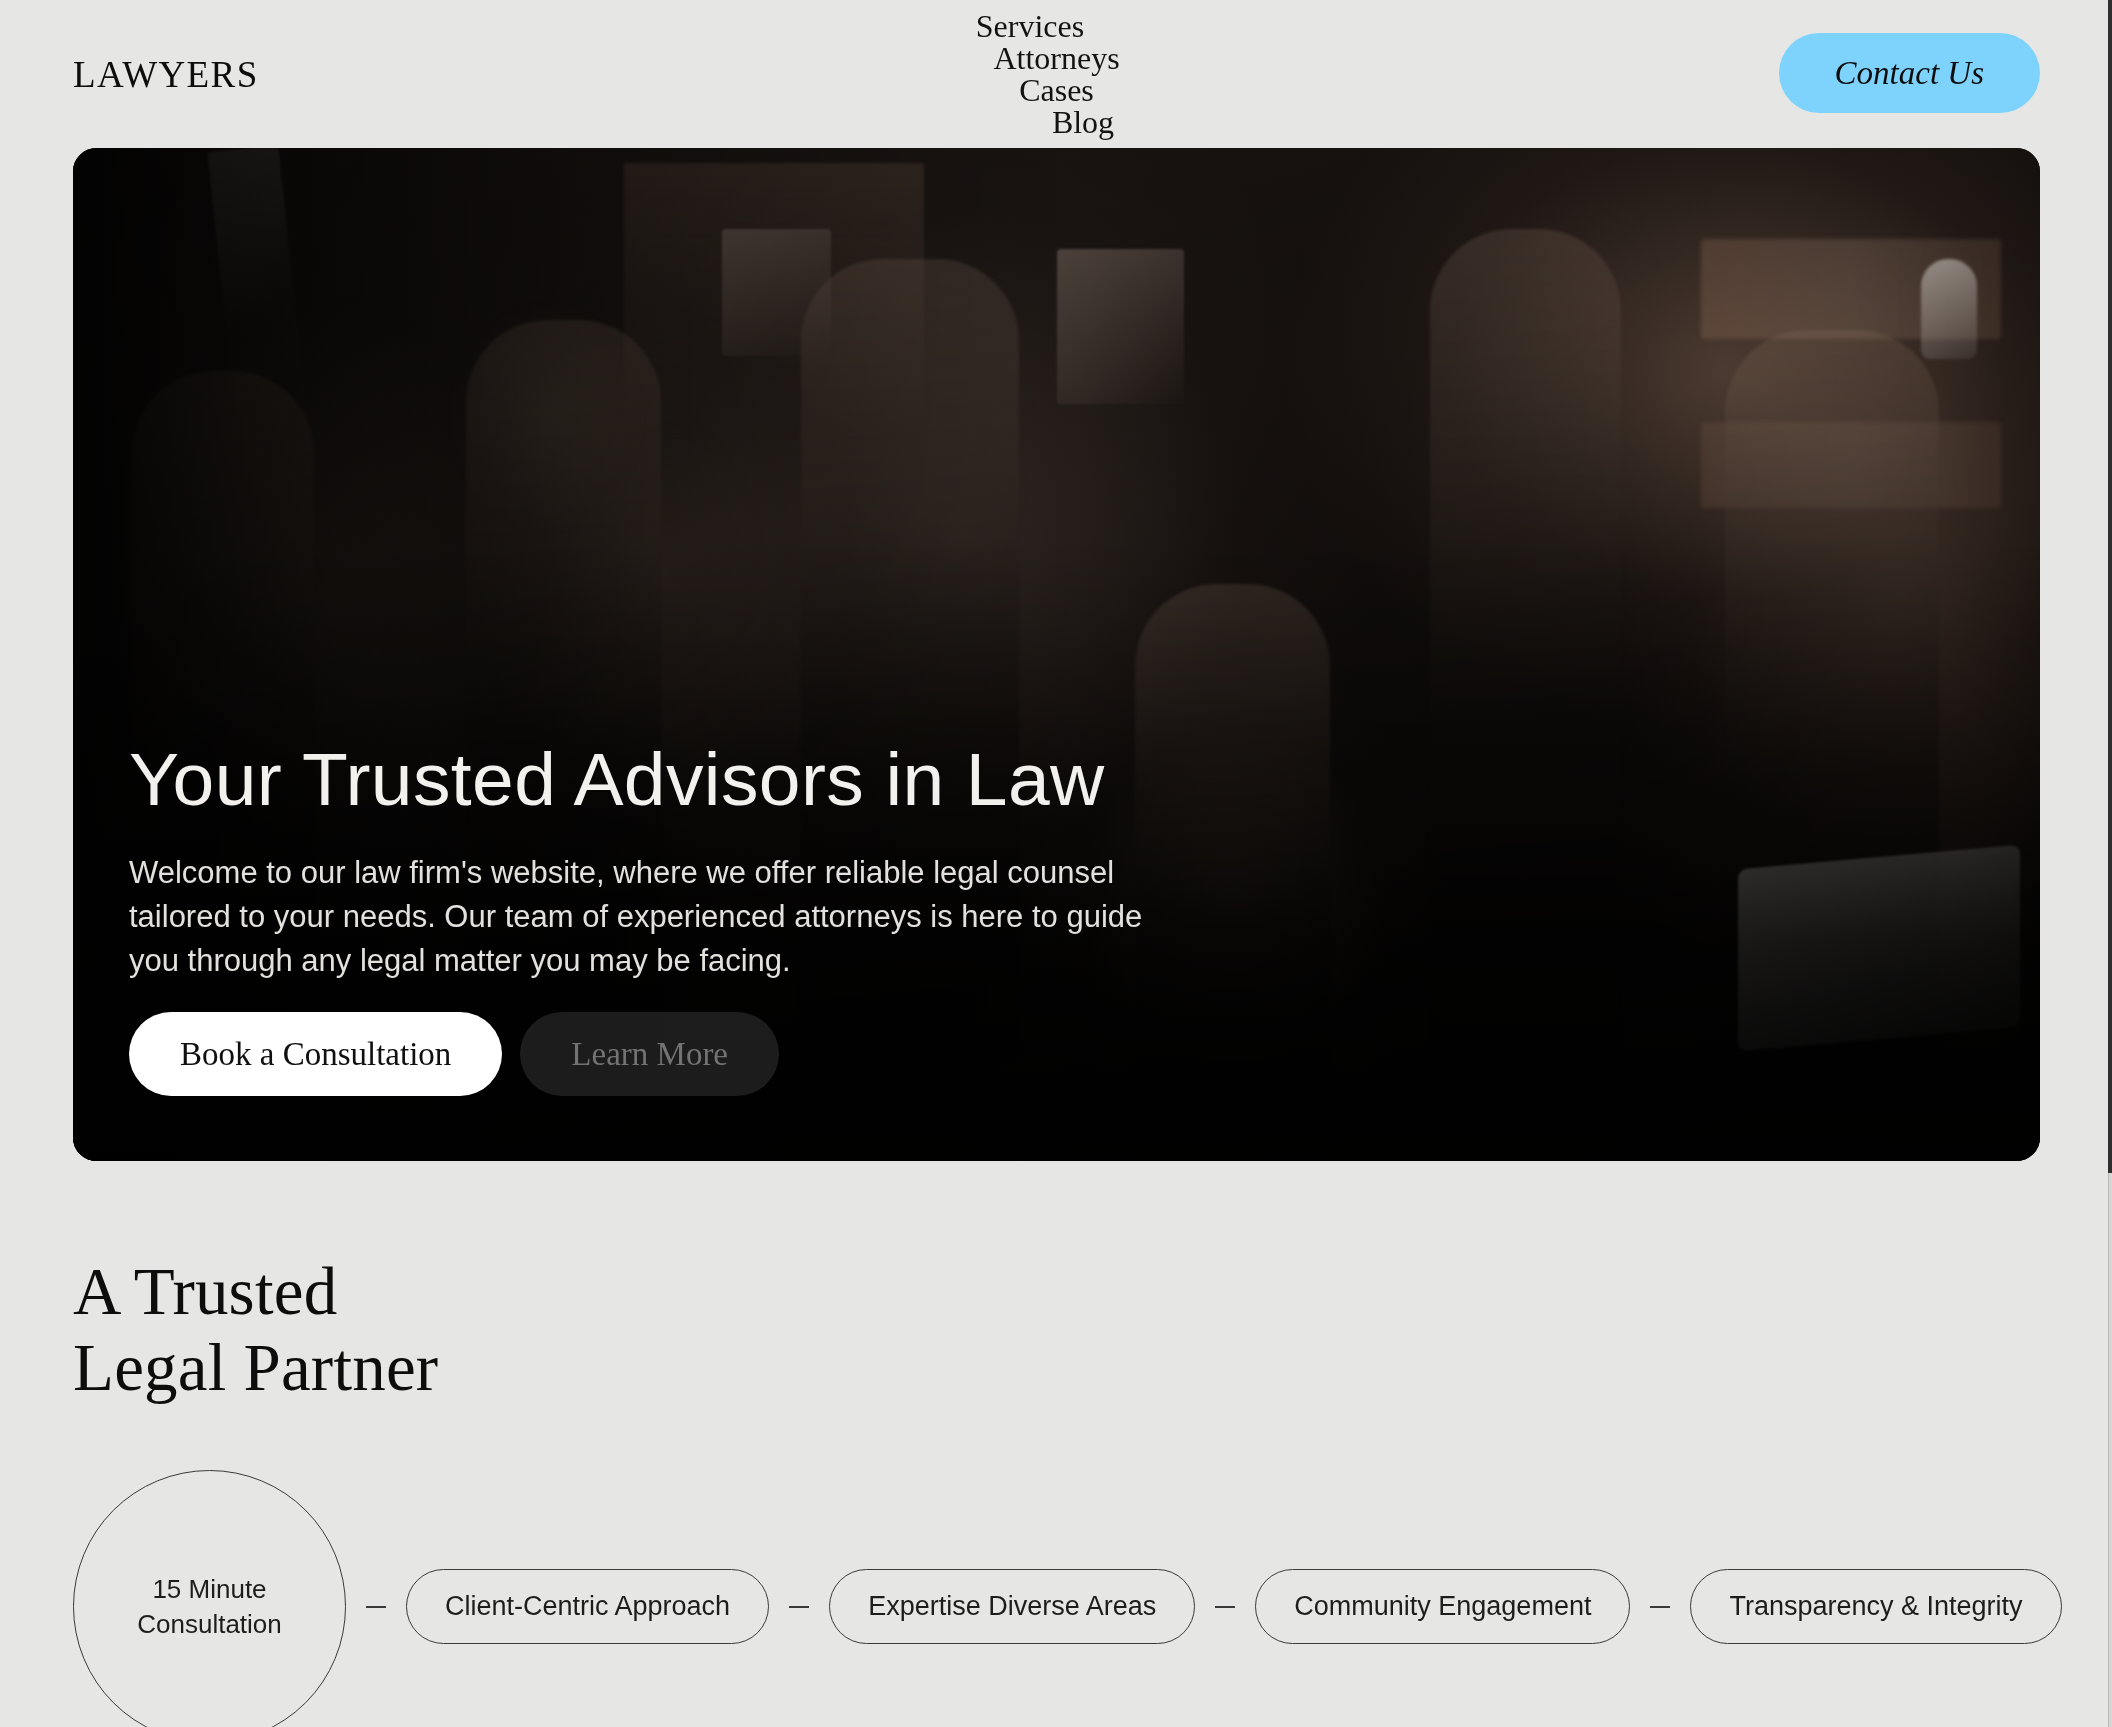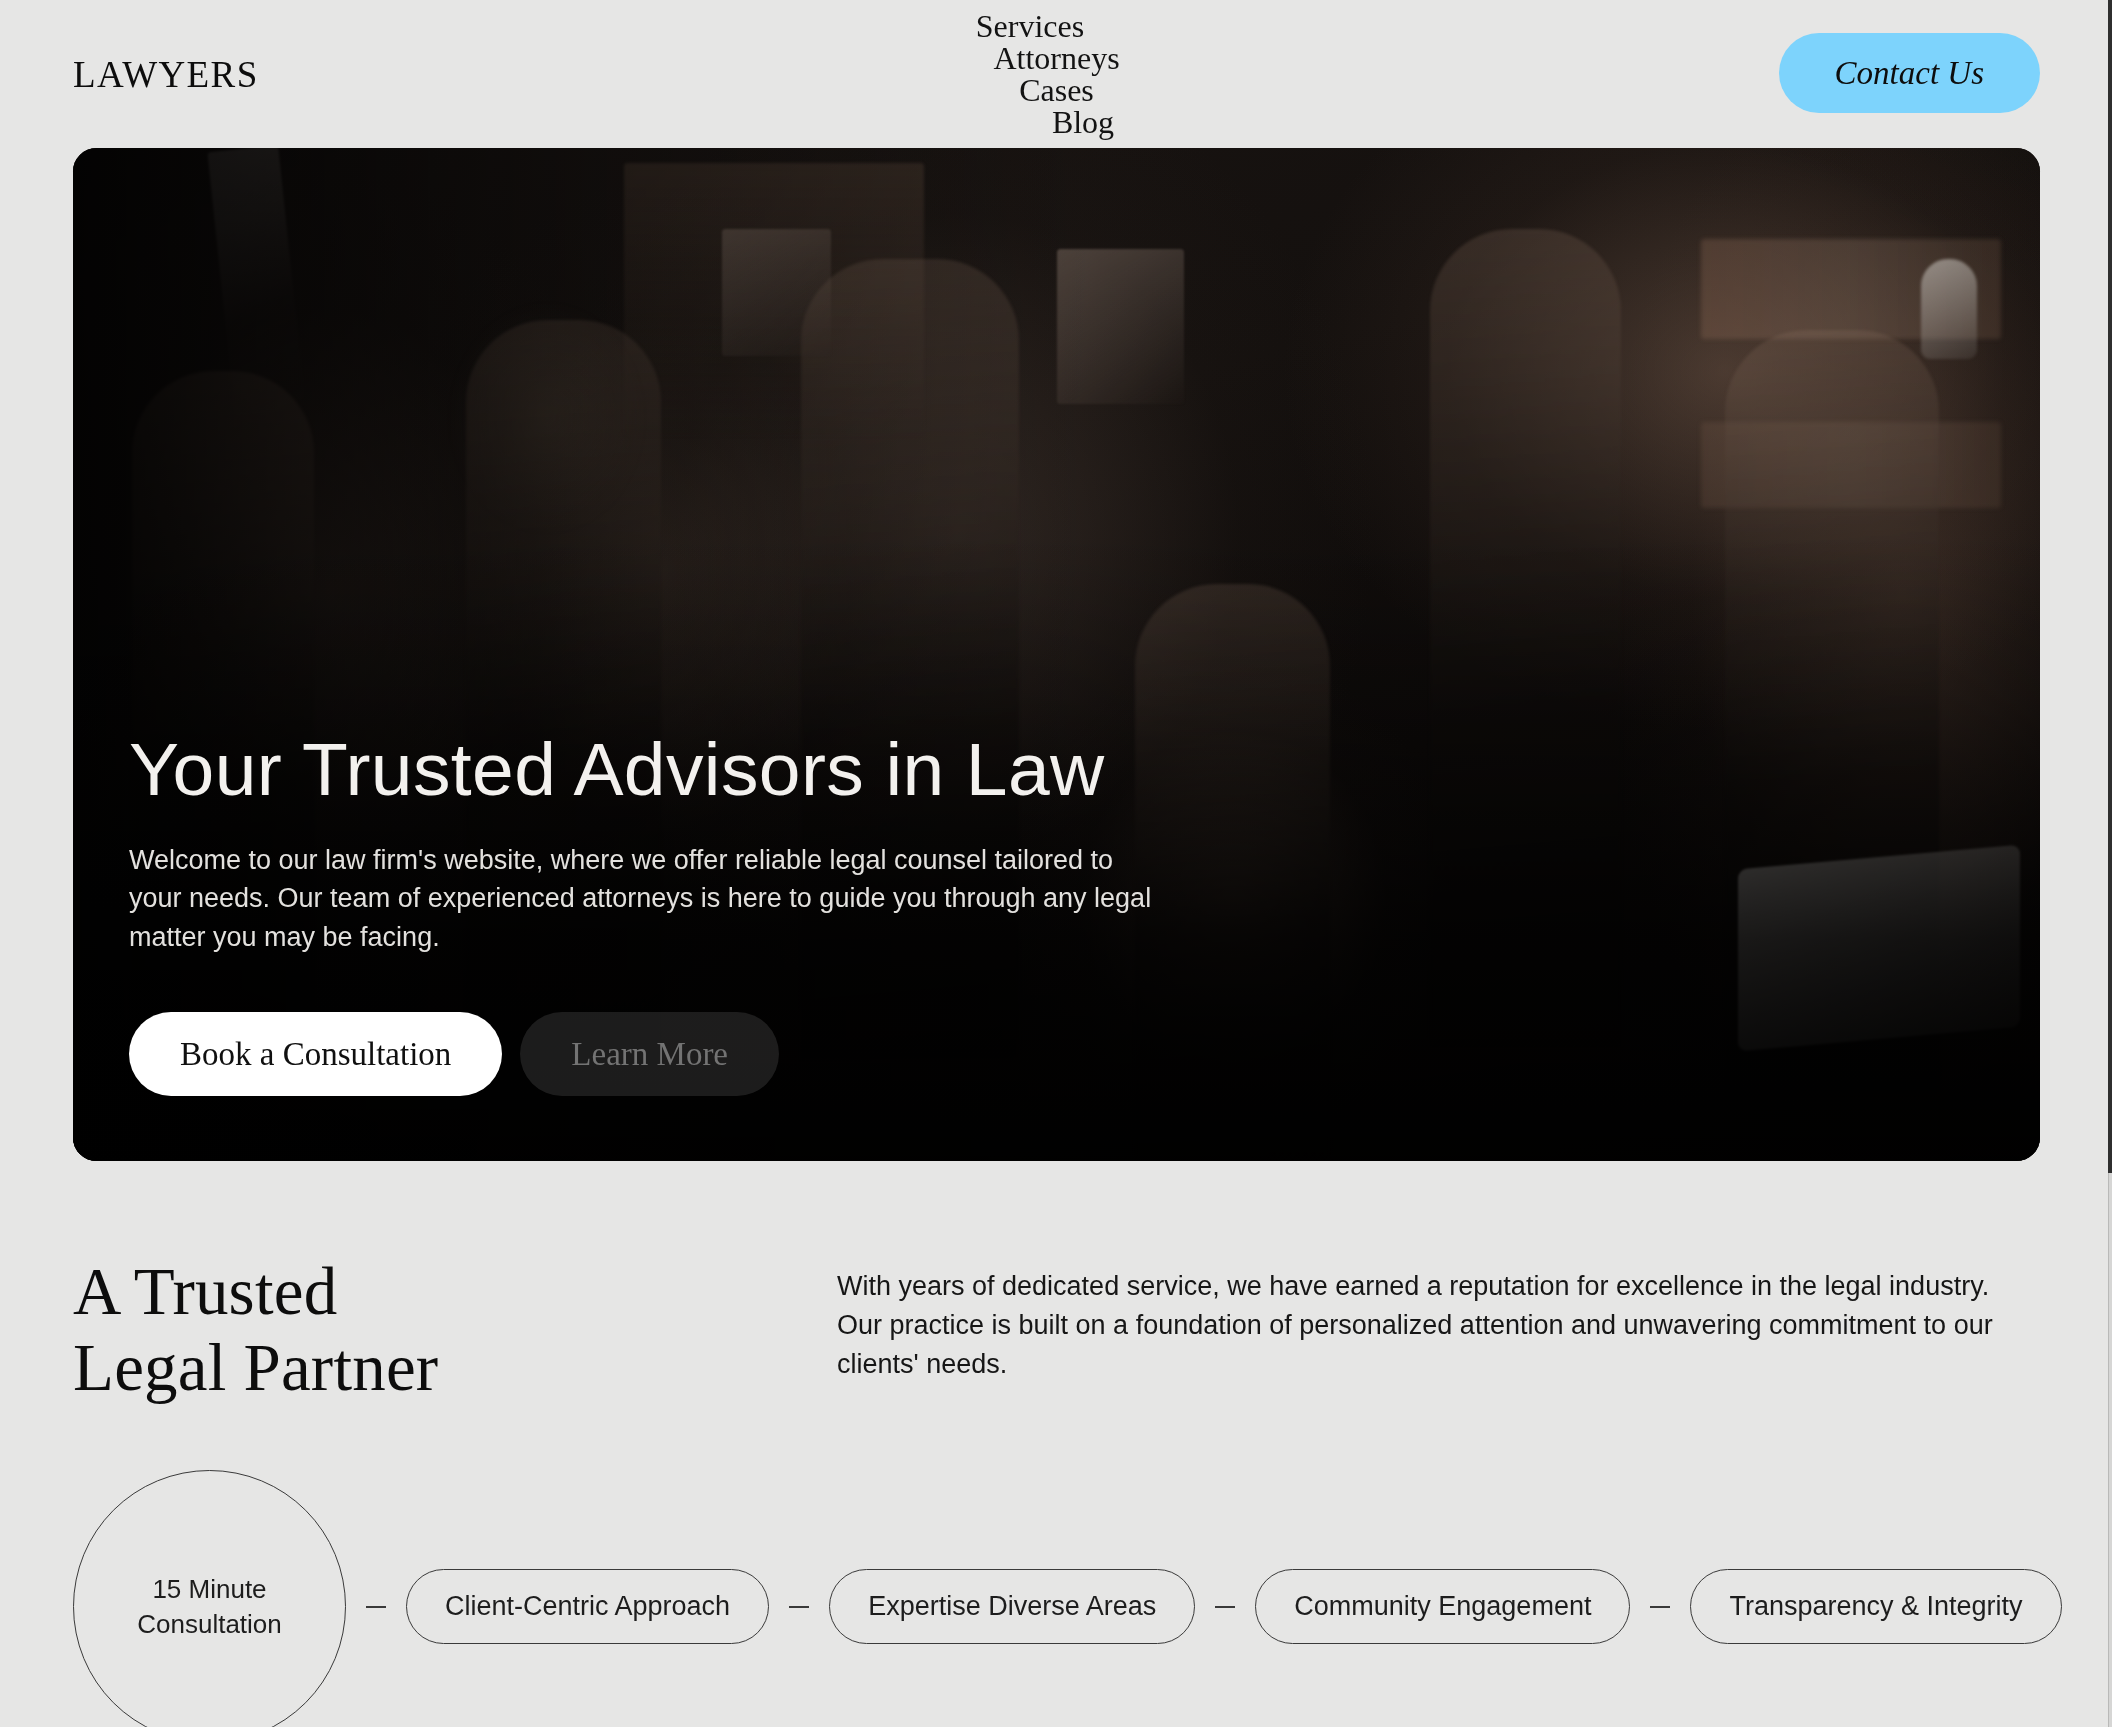--- a/index.html
+++ b/index.html
@@ -191,25 +191,25 @@
     font-family: Liberation Sans, sans-serif;
     font-size: 75px;
     font-weight: 400;
     color: #f3f1ee;
     line-height: 1.04;
     letter-spacing: 0.4px;
     margin-bottom: 33px;
   }
 
   .hero-sub {
-    font-size: 27px;
+    font-size: 31px;
     line-height: 1.42;
     color: #e3e1de;
     max-width: 1027px;
-    margin-bottom: 56px;
+    margin-bottom: 29px;
   }
 
   .hero-actions {
     display: flex;
     align-items: center;
     gap: 18px;
   }
 
   .btn-primary {
     background: #ffffff;
@@ -377,21 +377,20 @@
     </div>
   </div>
 
 </section>
 
 <section class="about">
   <h2 class="about-title">
     <span>A Trusted</span><br>
     <span>Legal Partner</span>
   </h2>
-  <p class="about-body">With years of dedicated service, we have earned a reputation for excellence in the legal industry. Our practice is built on a foundation of personalized attention and unwavering commitment to our clients' needs.</p>
 </section>
 
 <section class="features">
 
   <div class="circle-badge">
     <span>
       <span>15 Minute</span><br>
       <span>Consultation</span>
     </span>
   </div>

